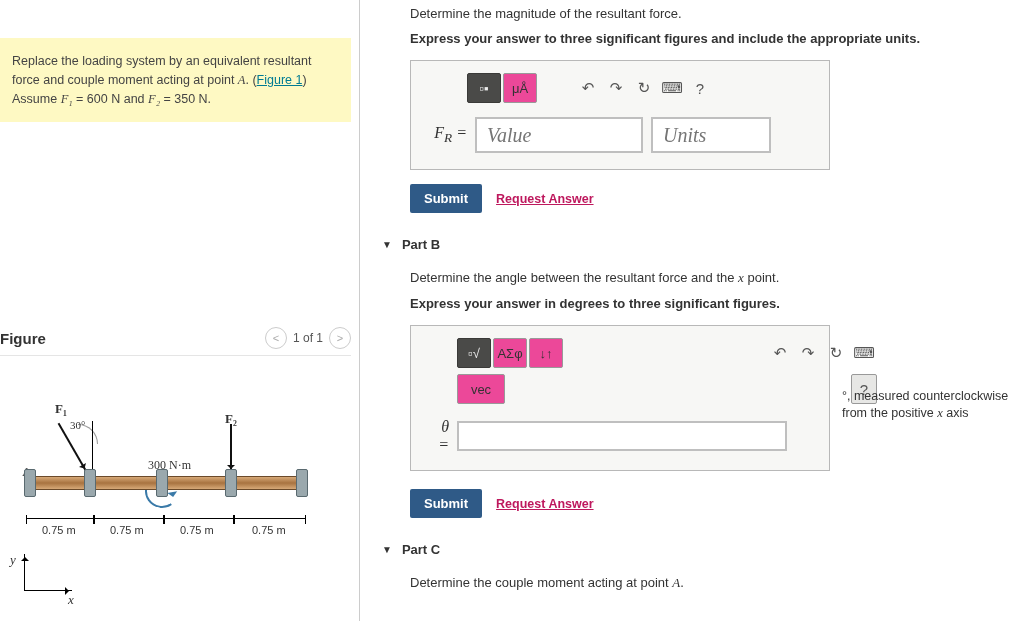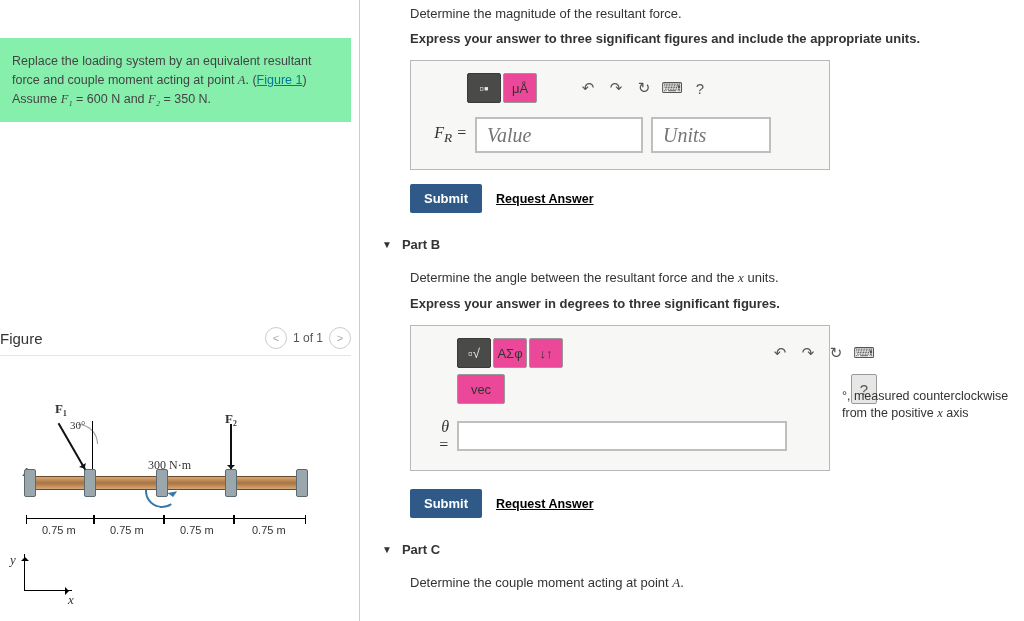--- a/index.html
+++ b/index.html
@@ -2,26 +2,26 @@
 <html><head>
 <meta charset="utf-8">
 <style>
   * { box-sizing: border-box; margin: 0; padding: 0; }
   body { font-family: Arial, Helvetica, sans-serif; font-size: 13px; color: #333; background: #fff; width: 1024px; height: 621px; overflow: hidden; }
   .container { display: flex; height: 100%; }
   .left-pane { width: 360px; padding: 10px 8px 0 0; border-right: 1px solid #ccc; position: relative; }
   .right-pane { flex: 1; padding: 6px 10px 0 50px; overflow: hidden; }
 
   
-  .problem-box { background: #86efac; color: #444; padding: 14px 14px 14px 12px; margin-top: 28px; font-size: 12.5px; line-height: 1.5; }
+  .problem-box { background: #fef9c3; color: #444; padding: 14px 14px 14px 12px; margin-top: 28px; font-size: 12.5px; line-height: 1.5; }
   .problem-box a { color: #007b93; text-decoration: underline; }
   .sub { font-style: italic; font-family: 'Times New Roman', serif; }
 
   .figure-header { display: flex; align-items: center; justify-content: space-between; margin-top: 205px; padding-bottom: 6px; border-bottom: 1px solid #e5e5e5; }
-  .figure-title { font-weight: normal; font-size: 15px; }
+  .figure-title { font-weight: bold; font-size: 15px; }
   .pager { display: flex; align-items: center; gap: 6px; color: #555; font-size: 12px; }
   .pager .nav { width: 22px; height: 22px; border: 1px solid #ccc; border-radius: 50%; display: flex; align-items: center; justify-content: center; color: #aaa; font-size: 11px; }
 
   .figure-canvas { margin-top: 30px; position: relative; height: 220px; width: 340px; }
   .beam { position: absolute; left: 26px; top: 90px; width: 282px; height: 14px; background: linear-gradient(#d7a978, #a87340, #d7a978); border: 1px solid #6b4a2a; border-radius: 3px; }
   .support { position: absolute; top: 83px; width: 12px; height: 28px; background: #9aa8ad; border: 1px solid #5a6a70; border-radius: 2px; }
   .arc-moment { position: absolute; left: 145px; top: 88px; width: 34px; height: 34px; border: 2px solid #3a7aa8; border-right-color: transparent; border-top-color: transparent; border-radius: 50%; transform: rotate(10deg); }
   .arc-moment::after { content: ''; position: absolute; right: -2px; bottom: 6px; border: 5px solid transparent; border-top-color: #3a7aa8; transform: rotate(-20deg); }
   .force-arrow { position: absolute; width: 2px; background: #111; }
   .force-arrow::after { content: ''; position: absolute; left: -3px; bottom: -1px; border: 4px solid transparent; border-top-color: #111; }
@@ -63,21 +63,21 @@
   .inp.units { width: 120px; }
   .inp.wide { width: 330px; height: 30px; font-size: 14px; font-style: normal; }
 
   .partB .toolbar { margin-left: 30px; flex-wrap: wrap; row-gap: 6px; width: 420px; }
   .partB .toolbar .row2 { width: 100%; display:flex; }
   .after-note { font-size: 12.5px; color:#333; line-height: 1.4; }
   .after-note .ital { font-family:'Times New Roman', serif; font-style: italic; }
 
   .submit-row { display: flex; align-items: center; gap: 14px; margin-top: 4px; }
   .submit-btn { background: #2f5a87; color: #fff; border: none; padding: 7px 14px; font-size: 13px; font-weight: bold; border-radius: 2px; }
-  .req-link { color: #000000; font-weight: bold; font-size: 12.5px; text-decoration: underline; text-align: right; }
+  .req-link { color: #be185d; font-weight: bold; font-size: 12.5px; text-decoration: underline; text-align: right; }
 
   .part-header { display:flex; align-items:center; gap: 10px; font-weight: bold; font-size: 13px; margin: 24px 0 18px -28px; }
   .caret { font-size: 10px; }
 </style>
 </head>
 <body>
 
 <div class="container">
 
   <div class="left-pane">
@@ -159,21 +159,21 @@
     <div class="submit-row">
       <button class="submit-btn">Submit</button>
       <a href="#" class="req-link">Request Answer</a>
     </div>
 
     <div class="part-header">
       <span class="caret">▼</span>
       <span>Part B</span>
     </div>
     <div class="prompt-line">
-      <span>Determine the angle between the resultant force and the </span><span class="sub">x</span><span> units.</span>
+      <span>Determine the angle between the resultant force and the </span><span class="sub">x</span><span> point.</span>
     </div>
     <div class="bold-line">Express your answer in degrees to three significant figures.</div>
 
     <div style="display:flex; align-items:center; gap:12px;">
       <div class="answer-box partB" style="width:420px;">
         <div class="toolbar">
           <div style="display:flex; gap:2px; width:100%;">
             <div class="tbtn dark">▫√</div>
             <div class="tbtn">ΑΣφ</div>
             <div class="tbtn">↓↑</div>

